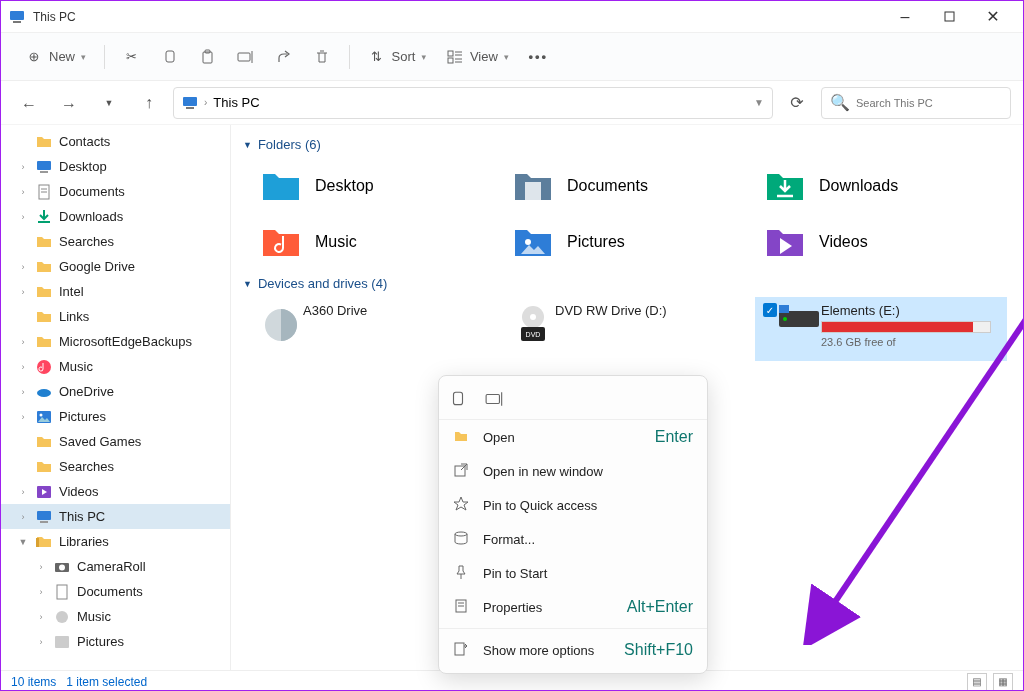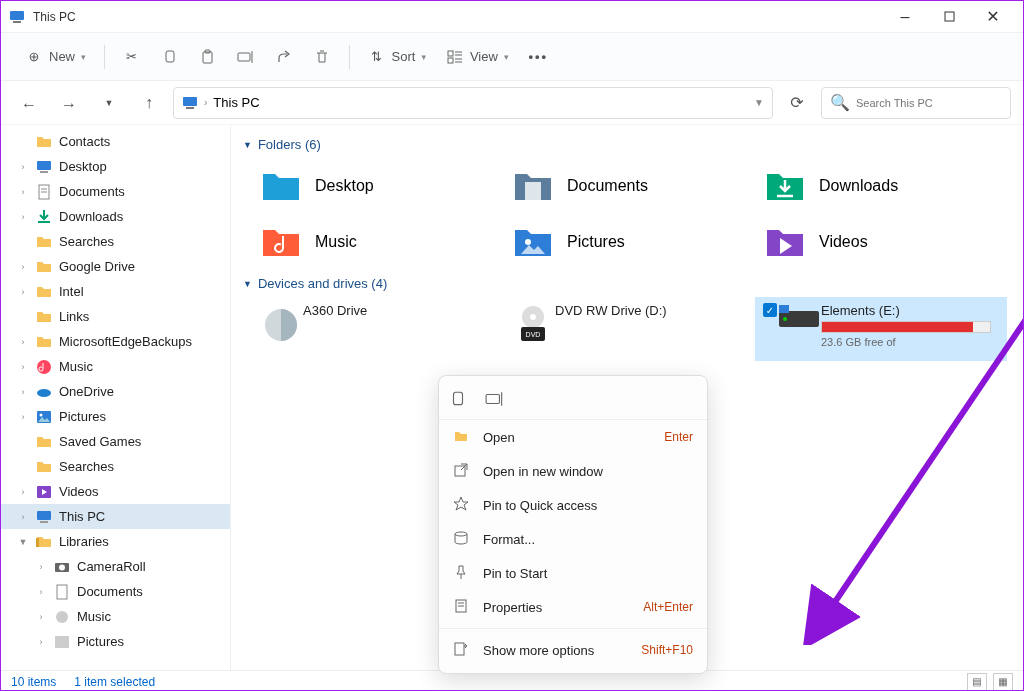--- a/index.html
+++ b/index.html
@@ -36,23 +36,23 @@
 .drv-info { flex: 1; }
 .drv-info .name { font-size: 13px; color: #222; }
 .drv-bar { height: 12px; width: 170px; border: 1px solid #ccc; background: #f0f0f0; margin: 3px 0; position: relative; }
 .drv-bar .fill { position: absolute; top: 0; left: 0; height: 100%; }
 .drv-sub { font-size: 11px; color: #666; }
 .drv-item.sel { background: #cce8ff;}
 .drv-item.sel .chkbox { width: 14px; height: 14px; background: #0078d4; border-radius: 2px; display: flex; align-items: center; justify-content: center; color: #fff; font-size: 10px; }
 .context-menu { position: absolute; left: 437px; top: 374px; width: 270px; background: #fdfdfd; border: 1px solid #ddd; border-radius: 8px; box-shadow: 0 6px 24px rgba(0,0,0,.15); padding: 6px 0; z-index: 10; }
 .ctx-top { display: flex; height: 38px; align-items: center; padding: 0 10px; gap: 18px; border-bottom: 1px solid #eee; }
 .ctx-item { display: flex; align-items: center; height: 34px; padding: 0 14px; font-size: 13px; color: #222; gap: 14px; }
-.ctx-item .shortcut { margin-left: auto; color: #c2410c; font-size: 12px; }
+.ctx-item .shortcut { margin-left: auto; color: #0f766e; font-size: 16px; }
 .ctx-sep { height: 1px; background: #eee; margin: 4px 0; }
-.status { display: flex; align-items: center; height: 22px; border-top: 1px solid #eee; padding: 0 10px; font-size: 12px; color: #0066cc; gap: 18px; }
+.status { display: flex; align-items: center; height: 22px; border-top: 1px solid #eee; padding: 0 10px; font-size: 12px; color: #0066cc; gap: 10px; }
 .status .right-icons { margin-left: auto; display: flex; gap: 6px; color: #666; }
 .view-btn { width: 20px; height: 18px; border: 1px solid #ccc; display: flex; align-items: center; justify-content: center; font-size: 10px; }
 .arrow-overlay { position: absolute; pointer-events: none; z-index: 5; }
 .svg-ico { flex-shrink: 0; }
 </style>
 </head>
 <body>
 
 <div class="titlebar">
   <svg class="app-icon svg-ico" viewBox="0 0 16 16">

